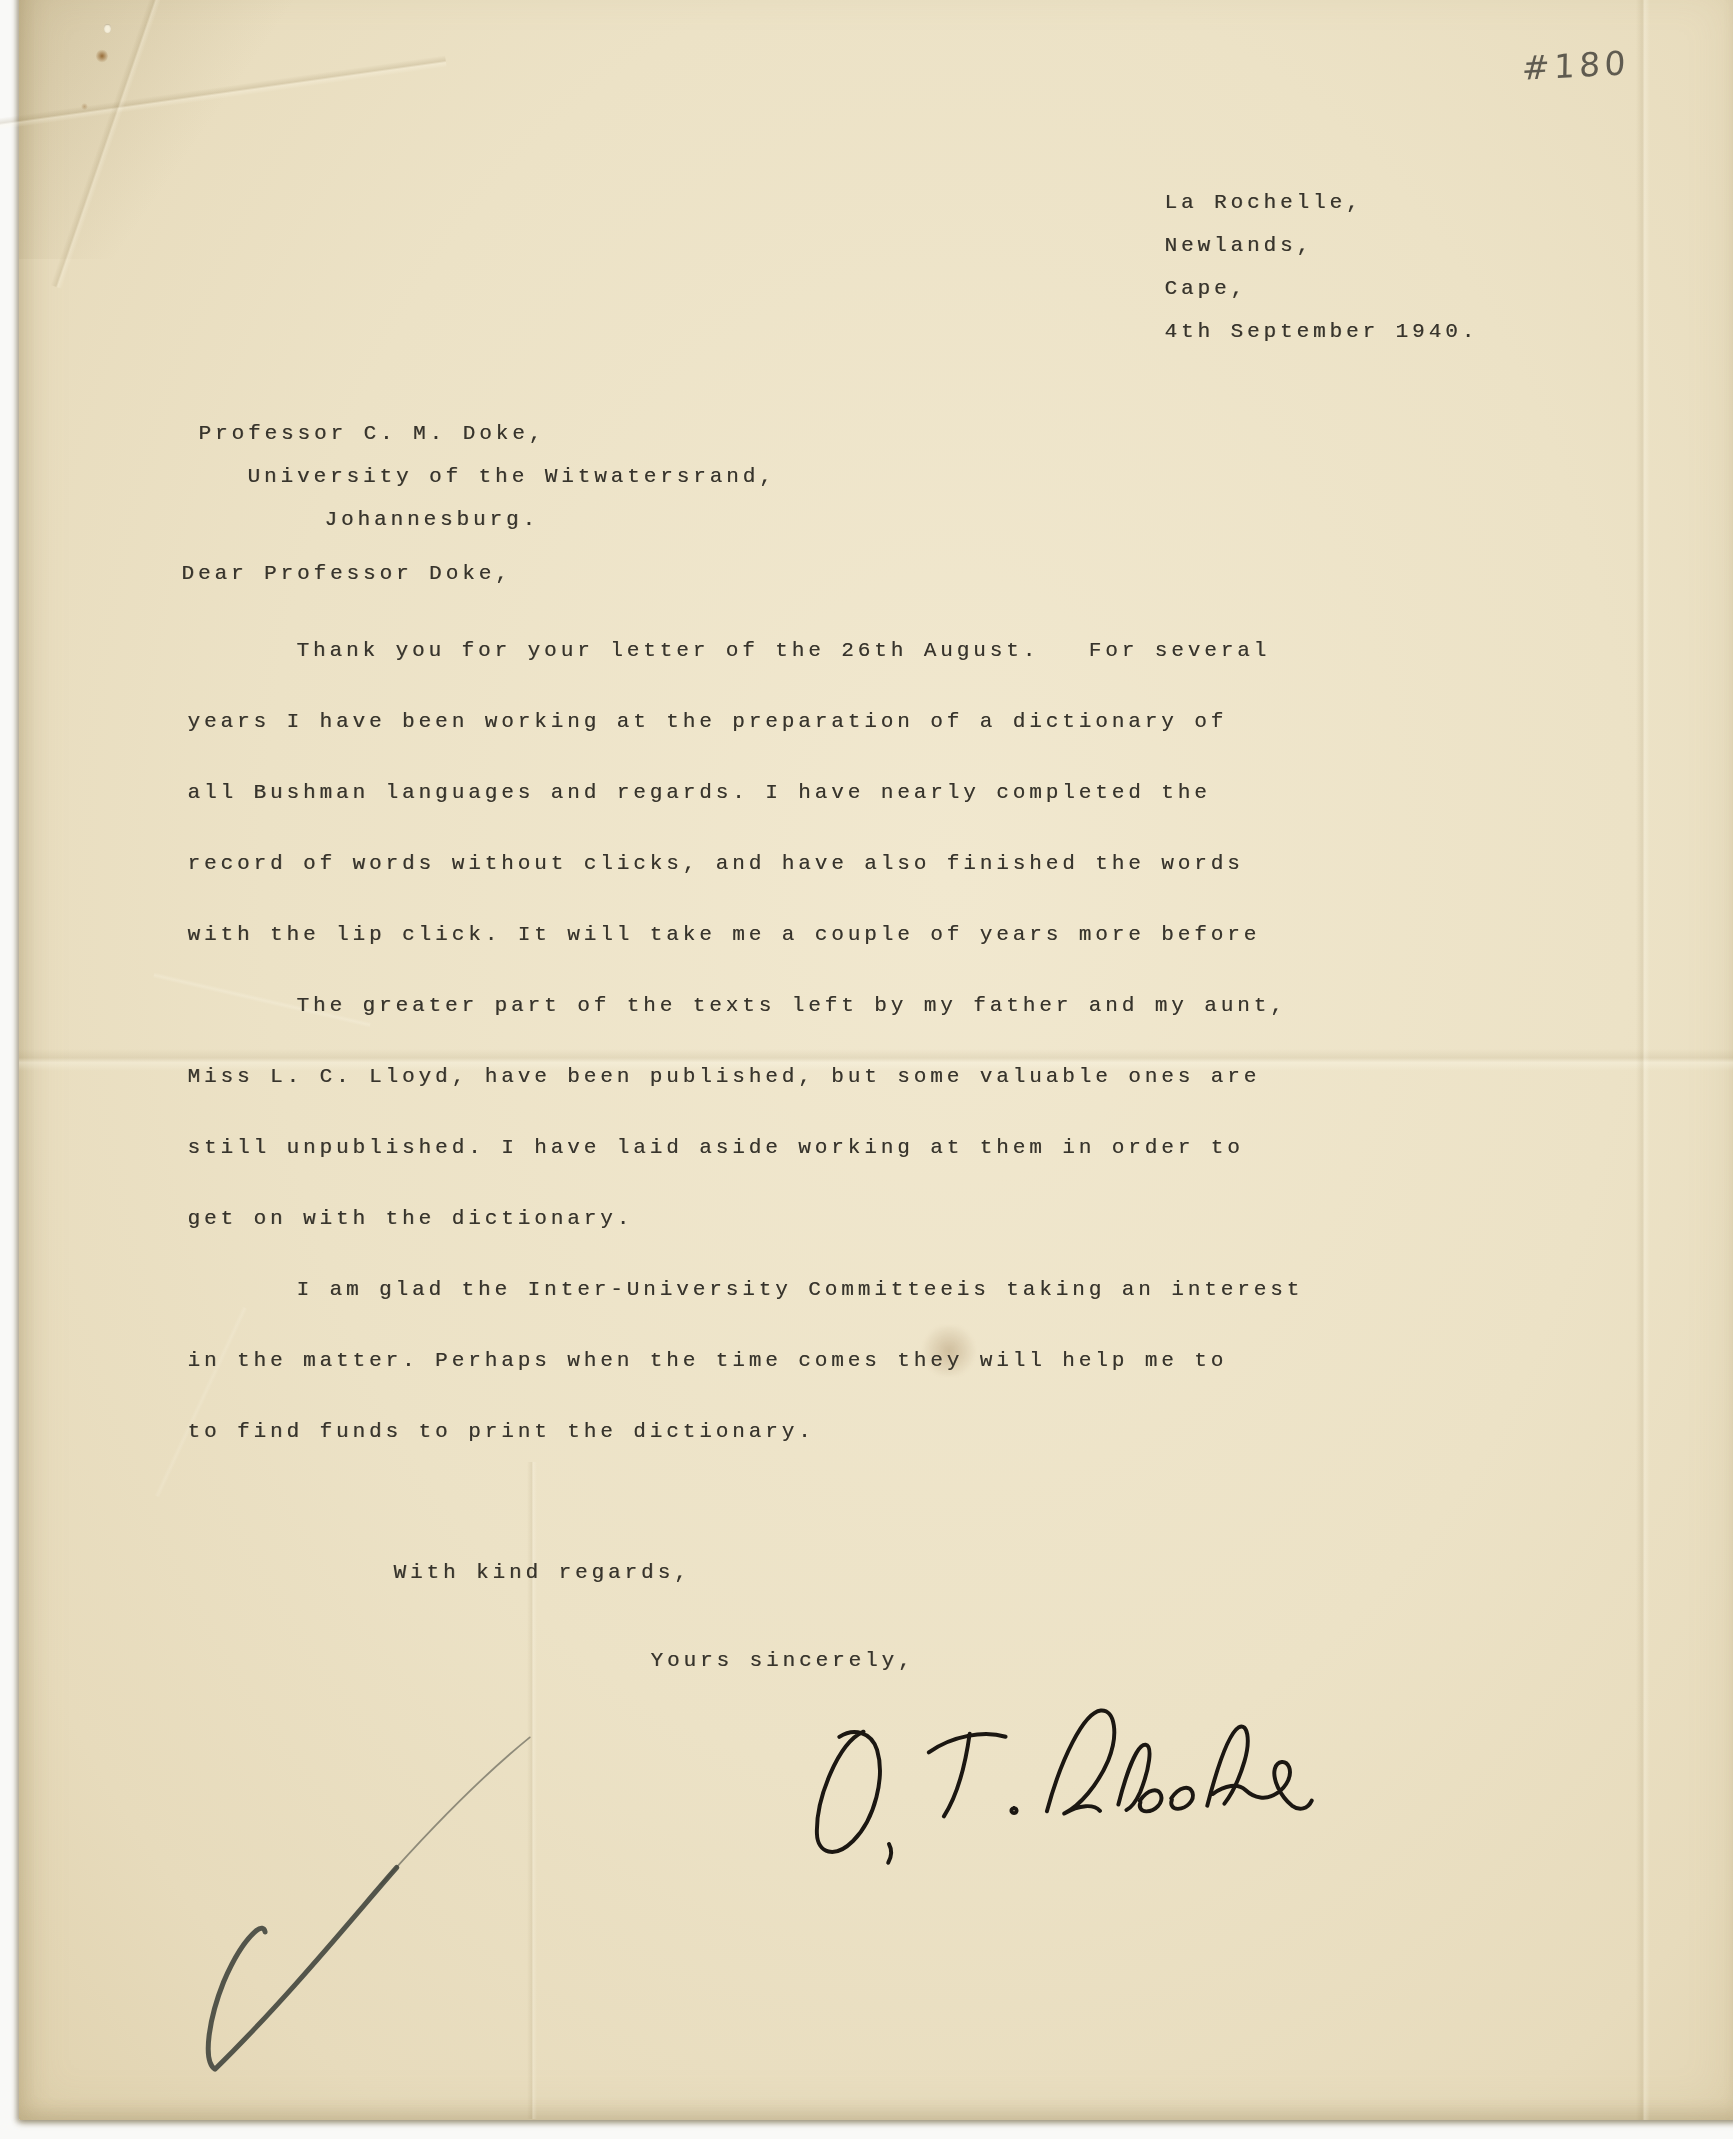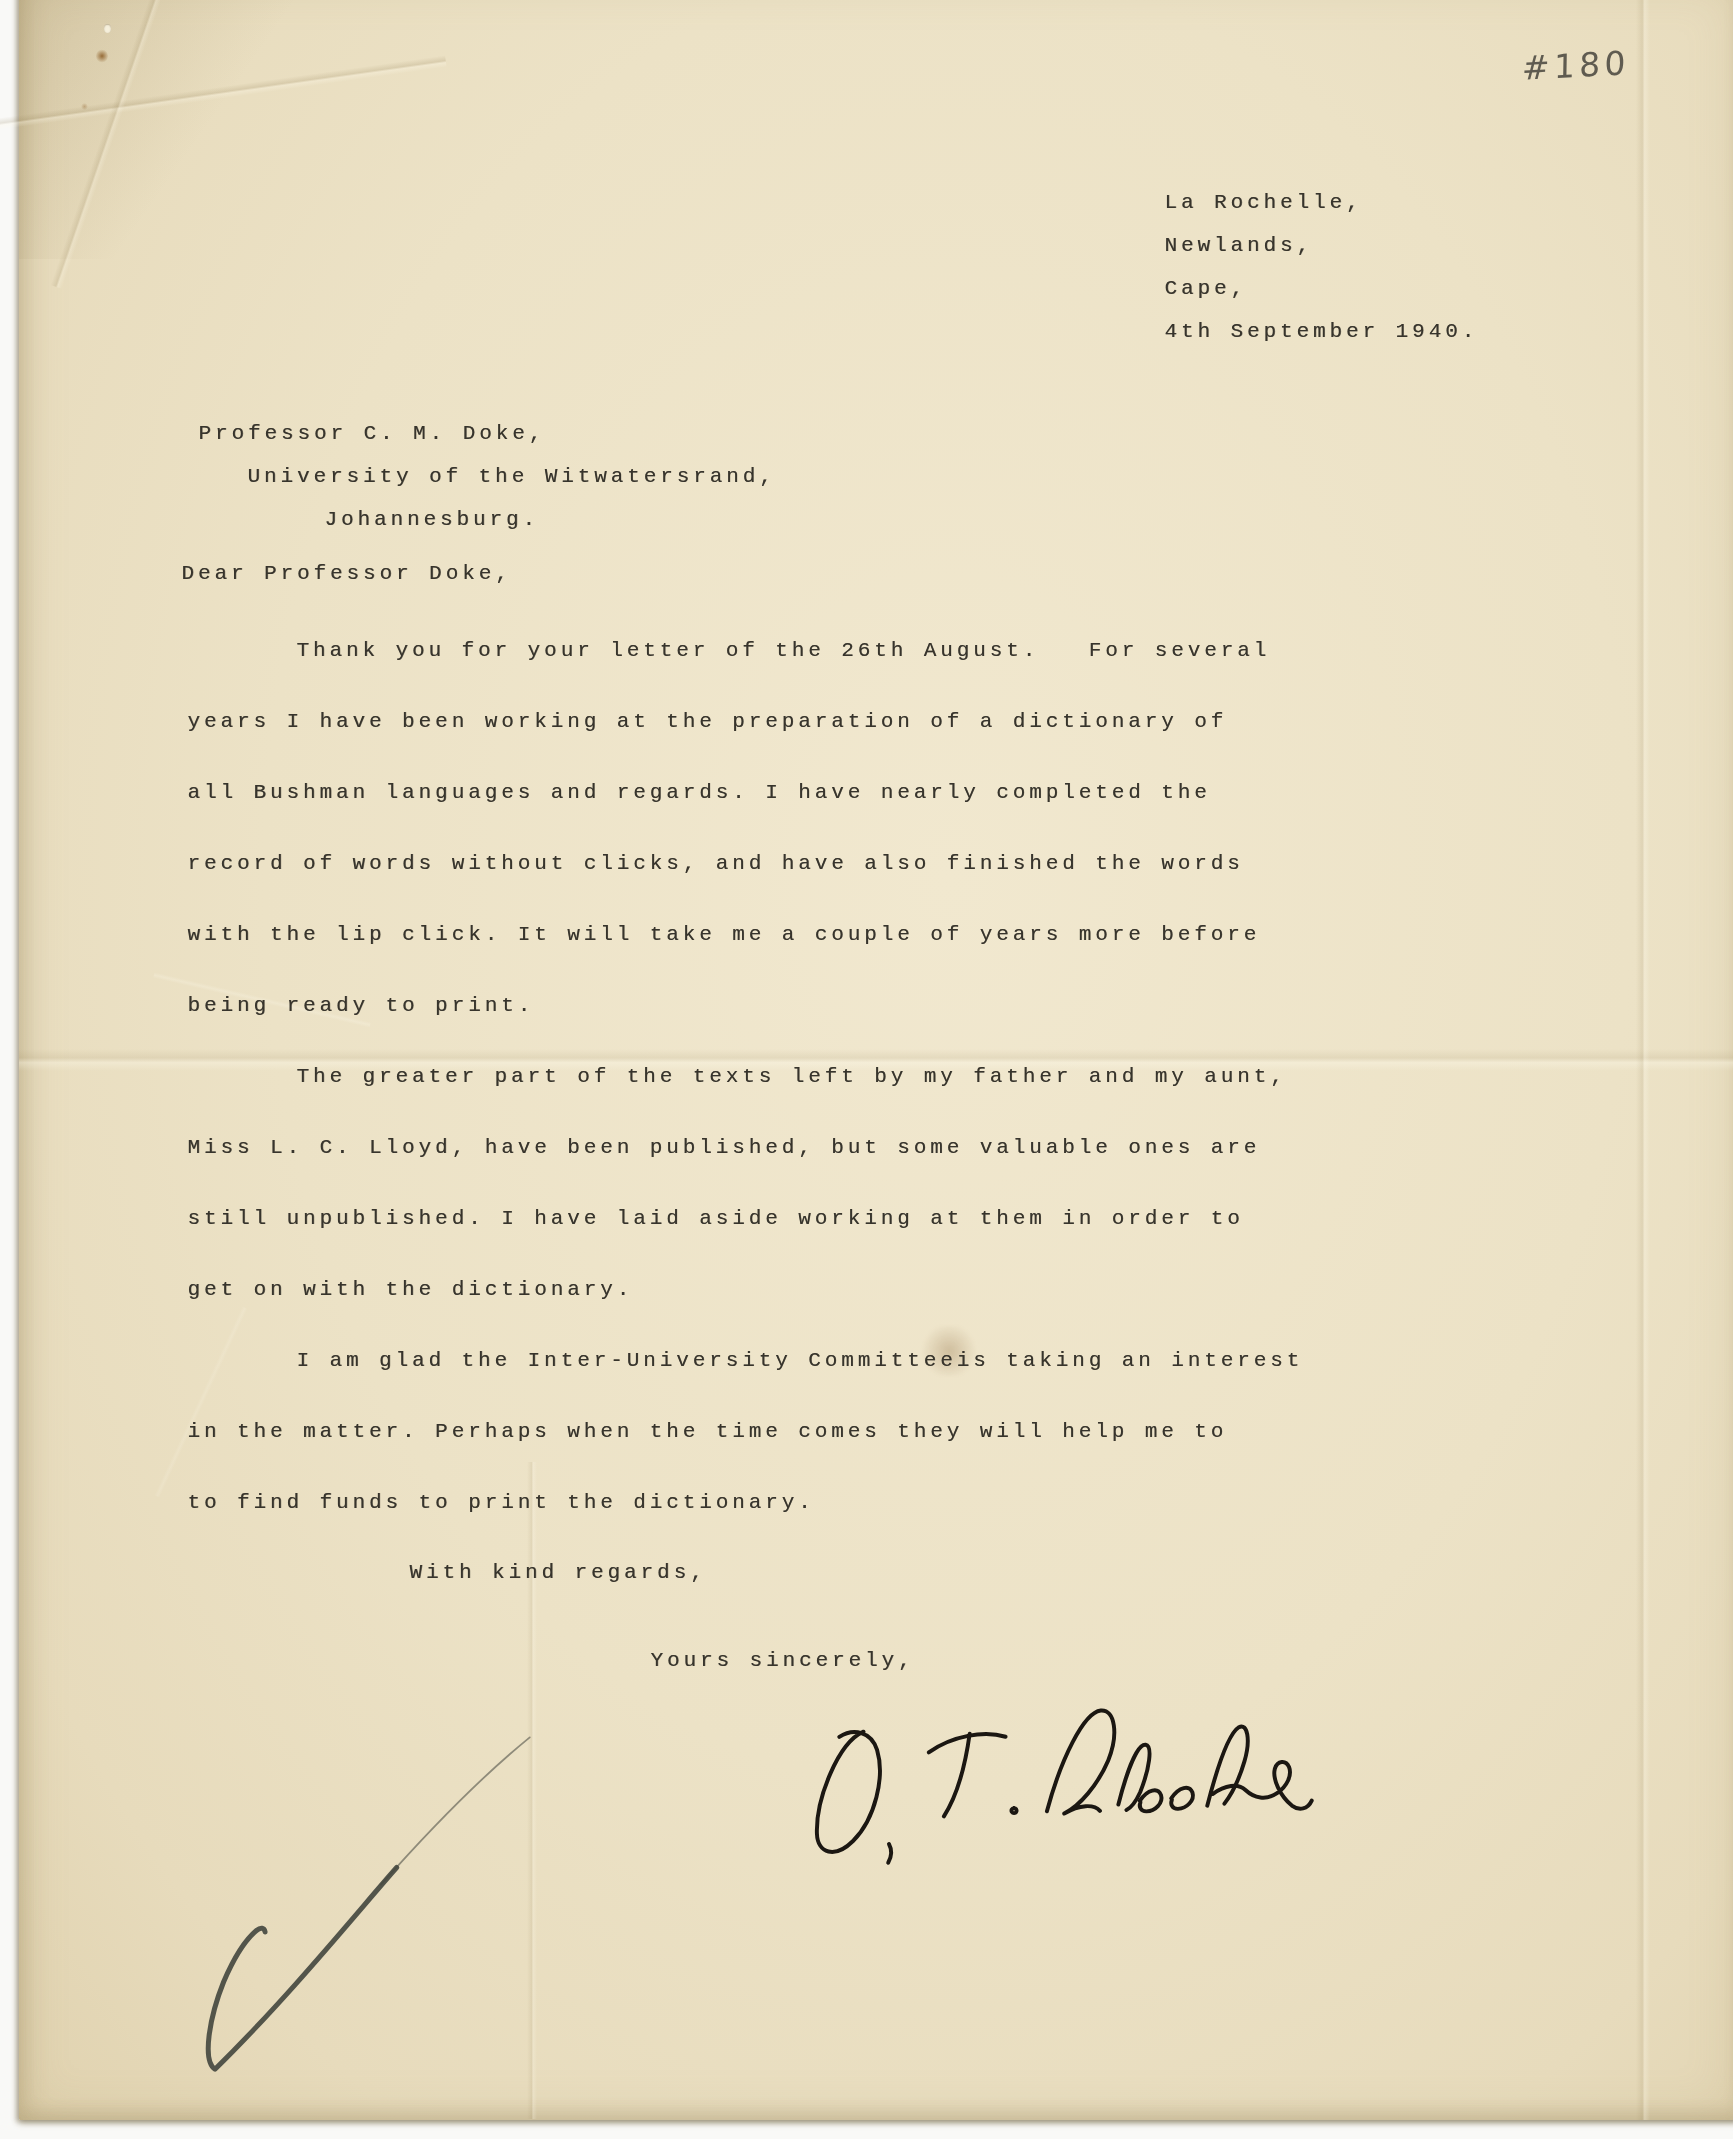--- a/index.html
+++ b/index.html
@@ -61,21 +61,21 @@
   .sender .tline{line-height:43px;}
   .recipient{left:180px;top:396px;margin-top:36px;}
   .recipient .tline{line-height:43px;}
   .recipient .tline:nth-child(2){padding-left:49px;}
   .recipient .tline:nth-child(3){padding-left:126px;}
   .salutation{left:163px;top:572px;}
   .salutation .tline{line-height:43px;}
   .body{left:169px;top:635px;}
   .body .tline{line-height:71px;}
   .body .tline.indent{padding-left:109px;}
-  .closing-regards{left:391px;top:1571px;text-align:center;}
+  .closing-regards{left:375px;top:1571px;text-align:center;}
   .closing-regards .tline{line-height:43px;}
   .closing-sincerely{left:632px;top:1641px;margin-top:18px;}
   .closing-sincerely .tline{line-height:43px;}
 
   .pencil-number{
     position:absolute;left:1503px;top:66px;
     font-family:"DejaVu Sans",sans-serif;
     font-size:33px;letter-spacing:4.3px;
     color:var(--pencil,#5f5b50);
     transform:rotate(-3deg) skewX(-4deg);
@@ -121,21 +121,20 @@
       <div class="tline">Dear Professor Doke,</div>
     </div>
 
     <div class="block body">
         <div class="para">
           <div class="tline indent">Thank you for your letter of the 26th August.   For several</div>
           <div class="tline">years I have been working at the preparation of a dictionary of</div>
           <div class="tline">all Bushman languages and regards. I have nearly completed the</div>
           <div class="tline">record of words without clicks, and have also finished the words</div>
           <div class="tline">with the lip click. It will take me a couple of years more before</div>
-          <div class="tline">being ready to print.</div>
         </div>
         <div class="para">
           <div class="tline indent">The greater part of the texts left by my father and my aunt,</div>
           <div class="tline">Miss L. C. Lloyd, have been published, but some valuable ones are</div>
           <div class="tline">still unpublished. I have laid aside working at them in order to</div>
           <div class="tline">get on with the dictionary.</div>
         </div>
         <div class="para">
           <div class="tline indent">I am glad the Inter-University Committeeis taking an interest</div>
           <div class="tline">in the matter. Perhaps when the time comes they will help me to</div>

